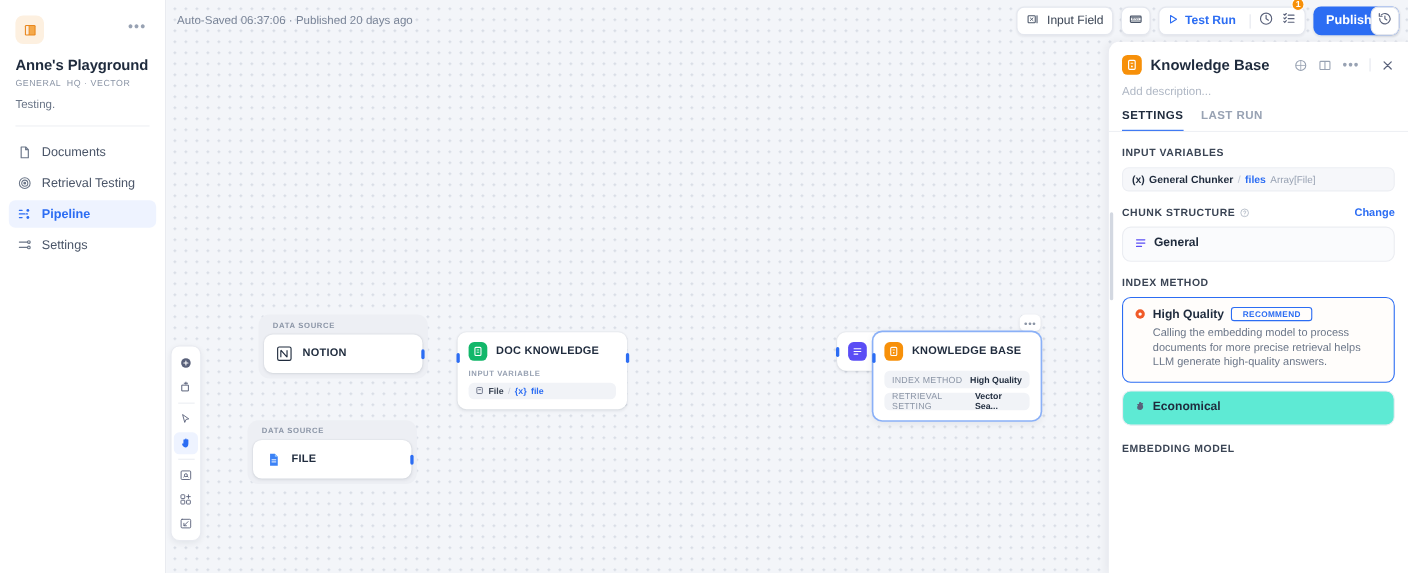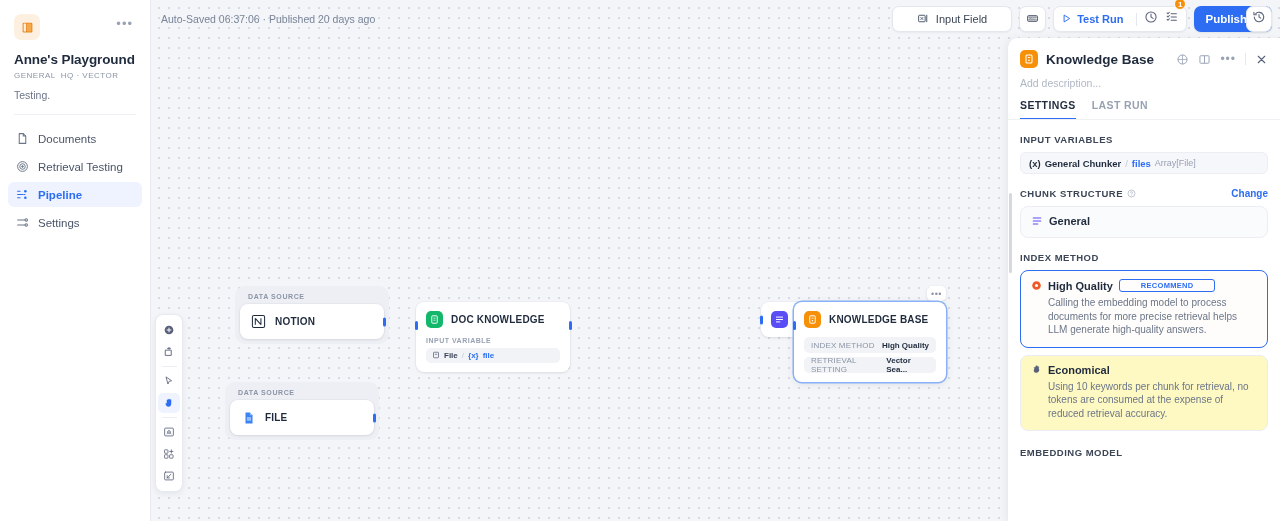--- a/index.html
+++ b/index.html
@@ -70,21 +70,21 @@
     z-index: 30; pointer-events: none;
   }
   .topbar > * { pointer-events: auto; }
   .saved-text { font-size: 10.5px; color: #7a8598; }
   .tb-right { margin-left: auto; display: flex; align-items: center; gap: 7px; }
   .tb-btn {
     height: 26px; border-radius: 7px; background: #fff;
     border: 1px solid #e4e7ee;
     box-shadow: 0 1px 2px rgba(16,24,40,.05);
     display: flex; align-items: center; gap: 6px;
-    padding: 0 24px; font-size: 11px; color: #3b4555; cursor: pointer;
+    padding: 0 8px; font-size: 11px; color: #3b4555; cursor: pointer;
     white-space: nowrap;
   }
   .tb-btn.icon-only { padding: 0 6px; }
   .tb-group {
     height: 26px; border-radius: 7px; background: #fff;
     border: 1px solid #e4e7ee;
     box-shadow: 0 1px 2px rgba(16,24,40,.05);
     display: flex; align-items: center; padding: 0 7px; gap: 7px;
     position: relative;
   }
@@ -220,28 +220,28 @@
     height: 22px; display: flex; align-items: center; padding: 0 8px;
     font-size: 9.5px; color: #1f2b3d; gap: 4px;
   }
   .var-row .mono { font-weight: bold; }
   .var-row .slash { color: #c3c9d4; }
   .var-row .blue { color: #2c6df3; font-weight: bold; }
   .var-row .typ { color: #98a2b3; font-size: 9px; }
 
   .opt-card {
     border: 1px solid #ebedf2; border-radius: 8px; padding: 8px 10px 10px 10px;
-    background: #fef9c3; cursor: pointer;
+    background: #5eead4; cursor: pointer;
   }
   .opt-card.selected { border: 1.5px solid #2c6df3; background: #fffdfb; }
   .opt-head { display: flex; align-items: center; gap: 6px; }
   .opt-title { font-size: 11px; font-weight: bold; color: #1f2b3d; }
   .opt-badge {
     border: 1px solid #2c6df3; color: #2c6df3; border-radius: 3px;
-    font-size: 7.5px; font-weight: bold; padding: 1px 21px; letter-spacing: .3px;
+    font-size: 7.5px; font-weight: bold; padding: 1px 10px; letter-spacing: .3px;
   }
   .opt-desc { margin-top: 4px; font-size: 10px; line-height: 1.35; color: #6b7688; padding-left: 0; }
   .select-row {
     background: #f6f7fa; border: 1px solid #eceef3; border-radius: 7px;
     height: 24px; display: flex; align-items: center; padding: 0 8px; gap: 7px;
     font-size: 10.5px; color: #1f2b3d; cursor: pointer;
   }
   .sel-ico {
     width: 14px; height: 14px; border-radius: 4px; background: #12b76a;
     display: flex; align-items: center; justify-content: center; flex: 0 0 14px;
@@ -664,21 +664,20 @@
 
         <div class="opt-card" style="margin-top:7px;">
           <div class="opt-head">
             <span style="display:flex;">
               <svg width="11" height="11" viewBox="0 0 16 16" fill="#59617a">
                 <path d="M8 2.2c1 0 1.6.7 1.6 1.4h1.5c.5 0 .9.4.9.9s-.4.9-.9.9h-.4c.8.8 1.3 1.9 1.3 3.1 0 2.4-1.8 4.3-4 4.3S4 11.9 4 9.5c0-1.2.5-2.3 1.3-3.1h-.4c-.5 0-.9-.4-.9-.9s.4-.9.9-.9h1.5C6.4 2.9 7 2.2 8 2.2z"></path>
               </svg>
             </span>
             <span class="opt-title">Economical</span>
           </div>
-          <div class="opt-desc" style="padding-left:17px;">Using 10 keywords per chunk for retrieval, no tokens are consumed at the expense of reduced retrieval accuracy.</div>
         </div>
 
         <div class="sec-label" style="margin-top:16px;">EMBEDDING MODEL</div>
       </div>
     </section>
 
   </main>
 </div>
 
 </body></html>

